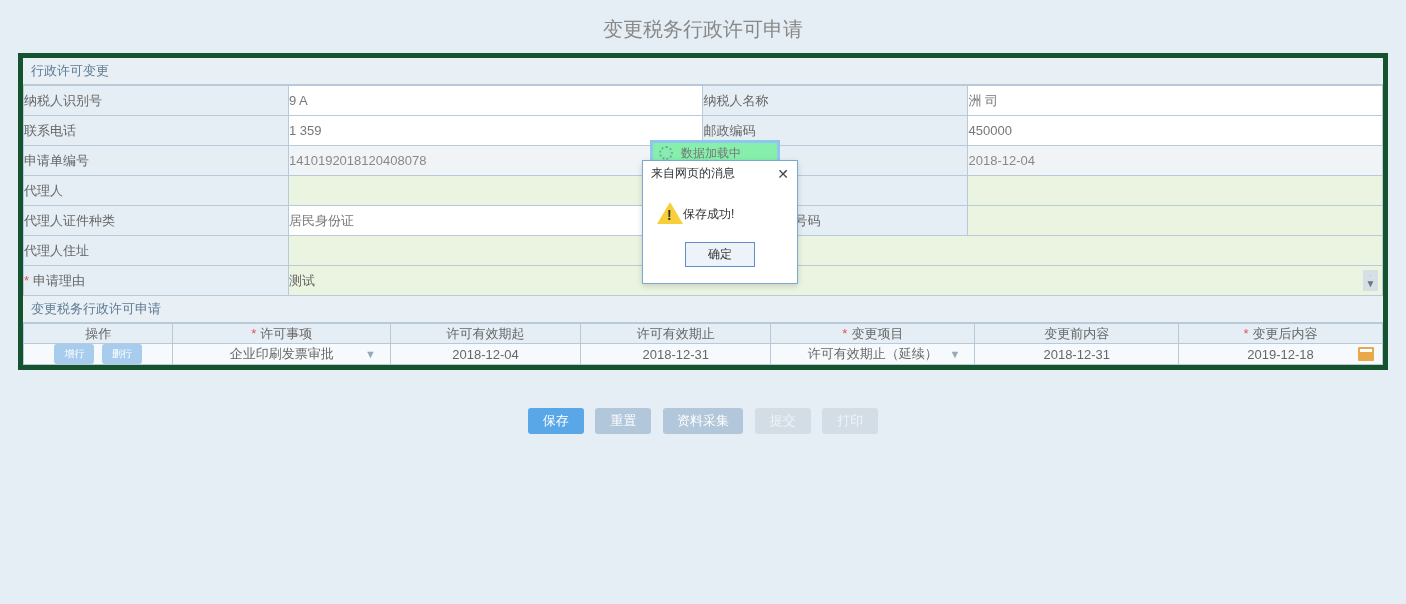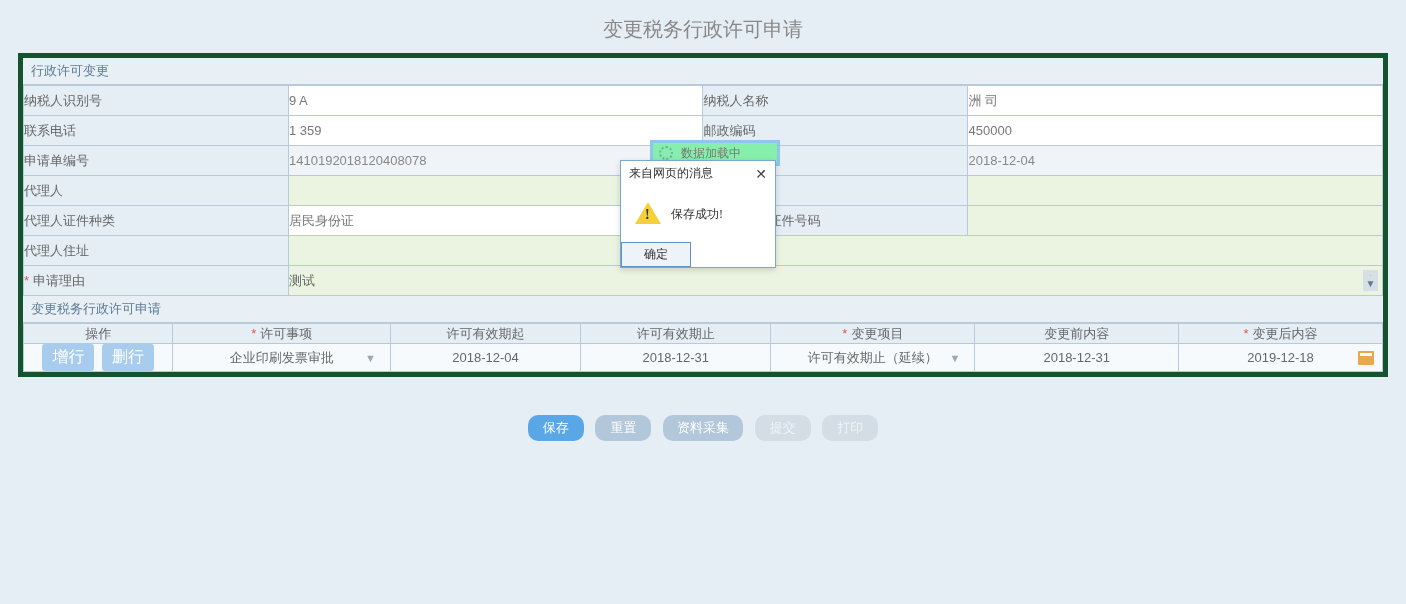--- a/index.html
+++ b/index.html
@@ -89,21 +89,21 @@
     font-size: 13px;
   }
   table.grid th { background: #e5eef5; }
   table.grid td { background: #f7fafc; }
   .mini-btn {
     display: inline-block;
     background: #a7ccee;
     color: #fff;
     padding: 3px 10px;
     border-radius: 3px;
-    font-size: 16px;
+    font-size: 10px;
     margin: 0 2px;
     cursor: pointer;
   }
   .dd-cell { position: relative; }
   .dd-arrow {
     position: absolute;
     right: 14px; top: 50%;
     transform: translateY(-50%);
     color: #9aa9b8;
     font-size: 11px;
@@ -126,21 +126,21 @@
 
   .bottom-bar {
     text-align: center;
     margin-top: 38px;
   }
   .action-btn {
     display: inline-block;
     min-width: 56px;
     padding: 4px 14px;
     margin: 0 4px;
-    border-radius: 10px;
+    border-radius: 3px;
     font-size: 13px;
     color: #fff;
     cursor: pointer;
   }
   .btn-primary { background: #5aa7e8; }
   .btn-secondary { background: #b2c7da; }
   .btn-disabled { background: #d3dde6; color: #f0f4f8; cursor: default; }
 
   
   .loading-chip {
@@ -157,60 +157,58 @@
   .spinner {
     width: 14px; height: 14px;
     border-radius: 50%;
     border: 2px dotted #7aa;
     margin-right: 8px;
   }
 
   
   .dialog {
     position: absolute;
-    left: 620px; top: 160px;
+    left: 642px; top: 160px;
     width: 156px;
     background: #fff;
     border: 1px solid #7aa9cf;
     box-shadow: 0 2px 6px rgba(0,0,0,0.15);
     z-index: 10;
   }
   .dialog-title {
     display: flex; justify-content: space-between; align-items: center;
     padding: 4px 8px;
     font-size: 12px;
     color: #333;
   }
   .dialog-close { cursor: pointer; font-size: 14px; color: #444; }
   .dialog-body {
     display: flex; align-items: center;
     padding: 16px 14px 10px 14px;
-    gap: 10px;
-    font-family: Liberation Serif, serif;
   }
   .warn-icon {
     width: 0; height: 0;
     border-left: 13px solid transparent;
     border-right: 13px solid transparent;
     border-bottom: 22px solid #f6cf3b;
     position: relative;
     margin-bottom: 2px;
   }
   .warn-icon::after {
     content: "!";
     position: absolute;
     left: -3px; top: 5px;
     font-size: 14px;
     color: #333;
     font-weight: bold;
   }
   .dialog-msg { font-size: 12px; color: #333; }
   .dialog-footer {
-    text-align: left;
-    padding: 6px 0 0 0;
+    text-align: center;
+    padding: 6px 0 16px 0;
   }
   .dialog-ok {
     display: inline-block;
     padding: 3px 22px;
     border: 1px solid #5f8fc8;
     background: #eef3f9;
     font-size: 12px;
     color: #333;
     cursor: pointer;
   }

